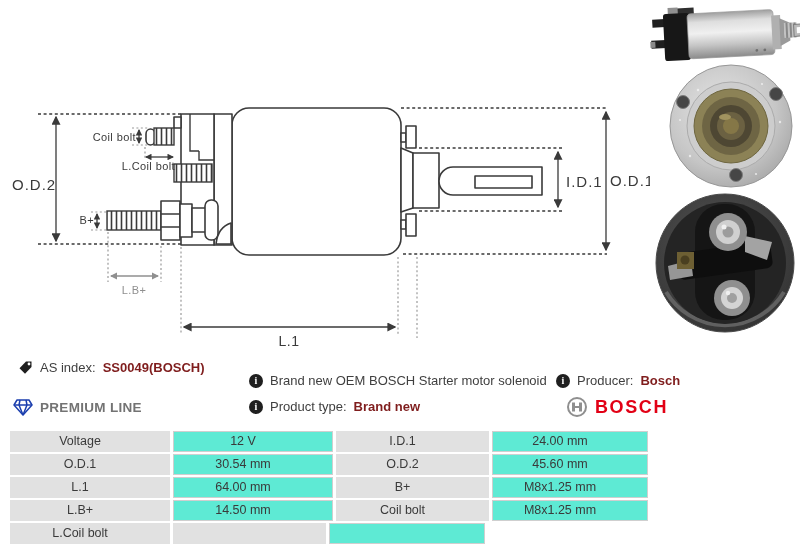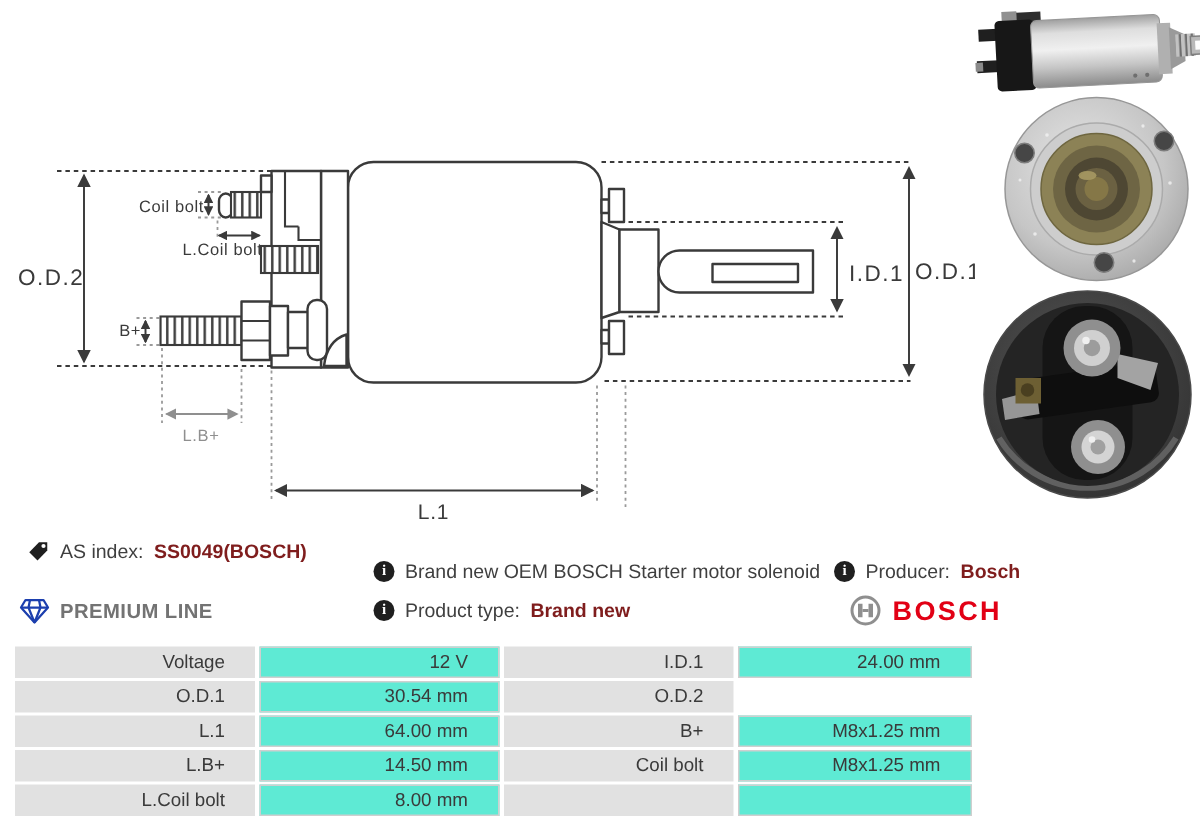--- a/index.html
+++ b/index.html
@@ -31,21 +31,21 @@
                background:#1f1f1f; color:#fff; font-size:10px; font-weight:bold;
                align-items:center; justify-content:center;
                font-family:"Liberation Serif",serif; flex:0 0 auto; }
   .premium { color:#737373; font-weight:bold; letter-spacing:.3px; font-size:13.5px; }
   .bosch-word { color:#e20015; font-weight:800; font-size:18px; letter-spacing:1.6px; }
 
   
   .spec-table { position:absolute; left:10px; top:431px; }
   .trow { display:flex; gap:3px; margin-bottom:2px; }
   .cell { height:21px; line-height:21px; font-size:12.5px; color:#3a3a3a;
-          text-align:right; padding-right:20px; box-sizing:border-box; }
+          text-align:center; padding-right:20px; box-sizing:border-box; }
   .lab  { background:#e1e1e1; }
   .val  { background:#5eead4; border:1px solid #cfcfcf; line-height:19px; }
   .w1 { width:160px; } .w2 { width:160px; } .w3 { width:153px; } .w4 { width:156px; }
 </style>
 </head>
 <body>
 
 <div class="page">
 
   <svg class="diagram" width="650" height="362" viewBox="0 0 650 362">
@@ -284,34 +284,34 @@
     <div class="trow">
       <div class="cell lab w1">Voltage</div>
       <div class="cell val w2">12 V</div>
       <div class="cell lab w3">I.D.1</div>
       <div class="cell val w4">24.00 mm</div>
     </div>
     <div class="trow">
       <div class="cell lab w1">O.D.1</div>
       <div class="cell val w2">30.54 mm</div>
       <div class="cell lab w3">O.D.2</div>
+      <div class="cell val w4">45.60 mm</div>
     </div>
     <div class="trow">
       <div class="cell lab w1">L.1</div>
       <div class="cell val w2">64.00 mm</div>
       <div class="cell lab w3">B+</div>
       <div class="cell val w4">M8x1.25 mm</div>
     </div>
     <div class="trow">
       <div class="cell lab w1">L.B+</div>
       <div class="cell val w2">14.50 mm</div>
       <div class="cell lab w3">Coil bolt</div>
       <div class="cell val w4">M8x1.25 mm</div>
     </div>
     <div class="trow">
       <div class="cell lab w1">L.Coil bolt</div>
-      <div class="cell val w2">8.00 mm</div>
       <div class="cell lab w3"></div>
       <div class="cell val w4"></div>
     </div>
   </div>
 
 </div>
 
 </body></html>

